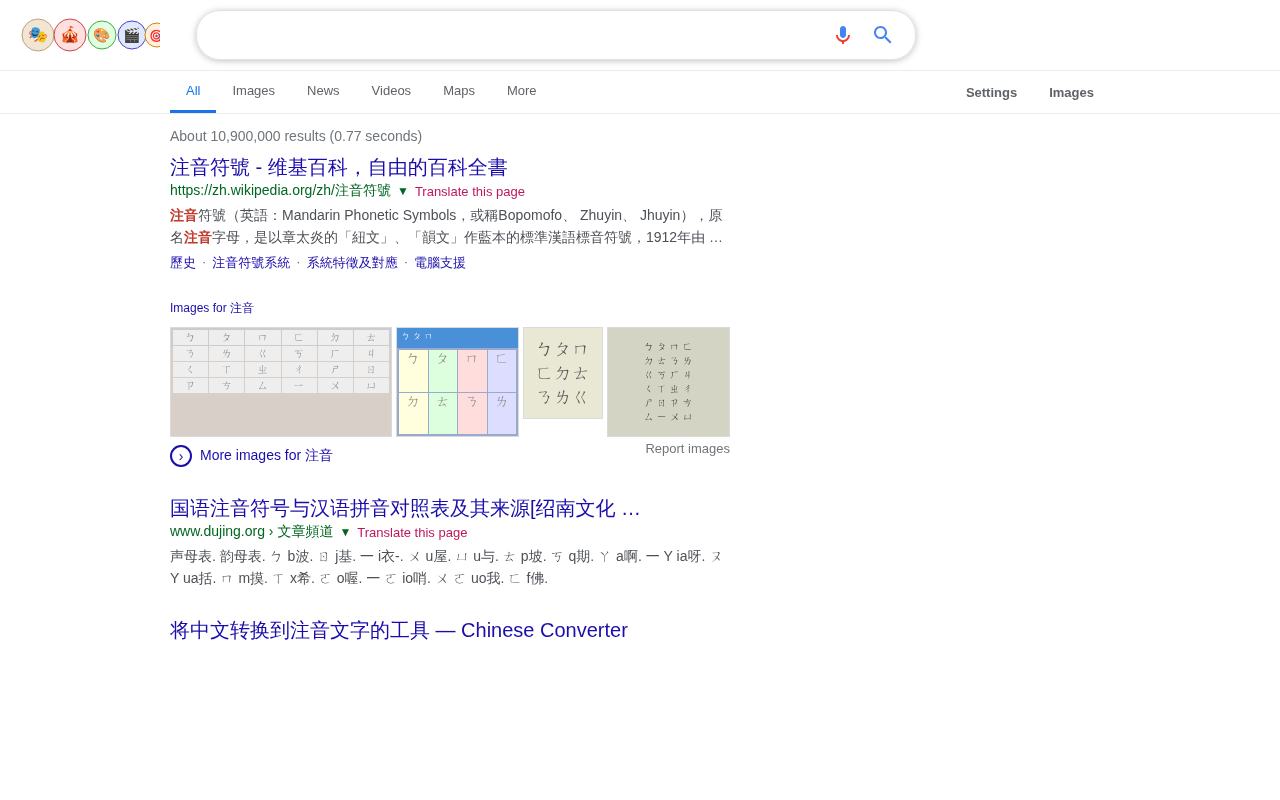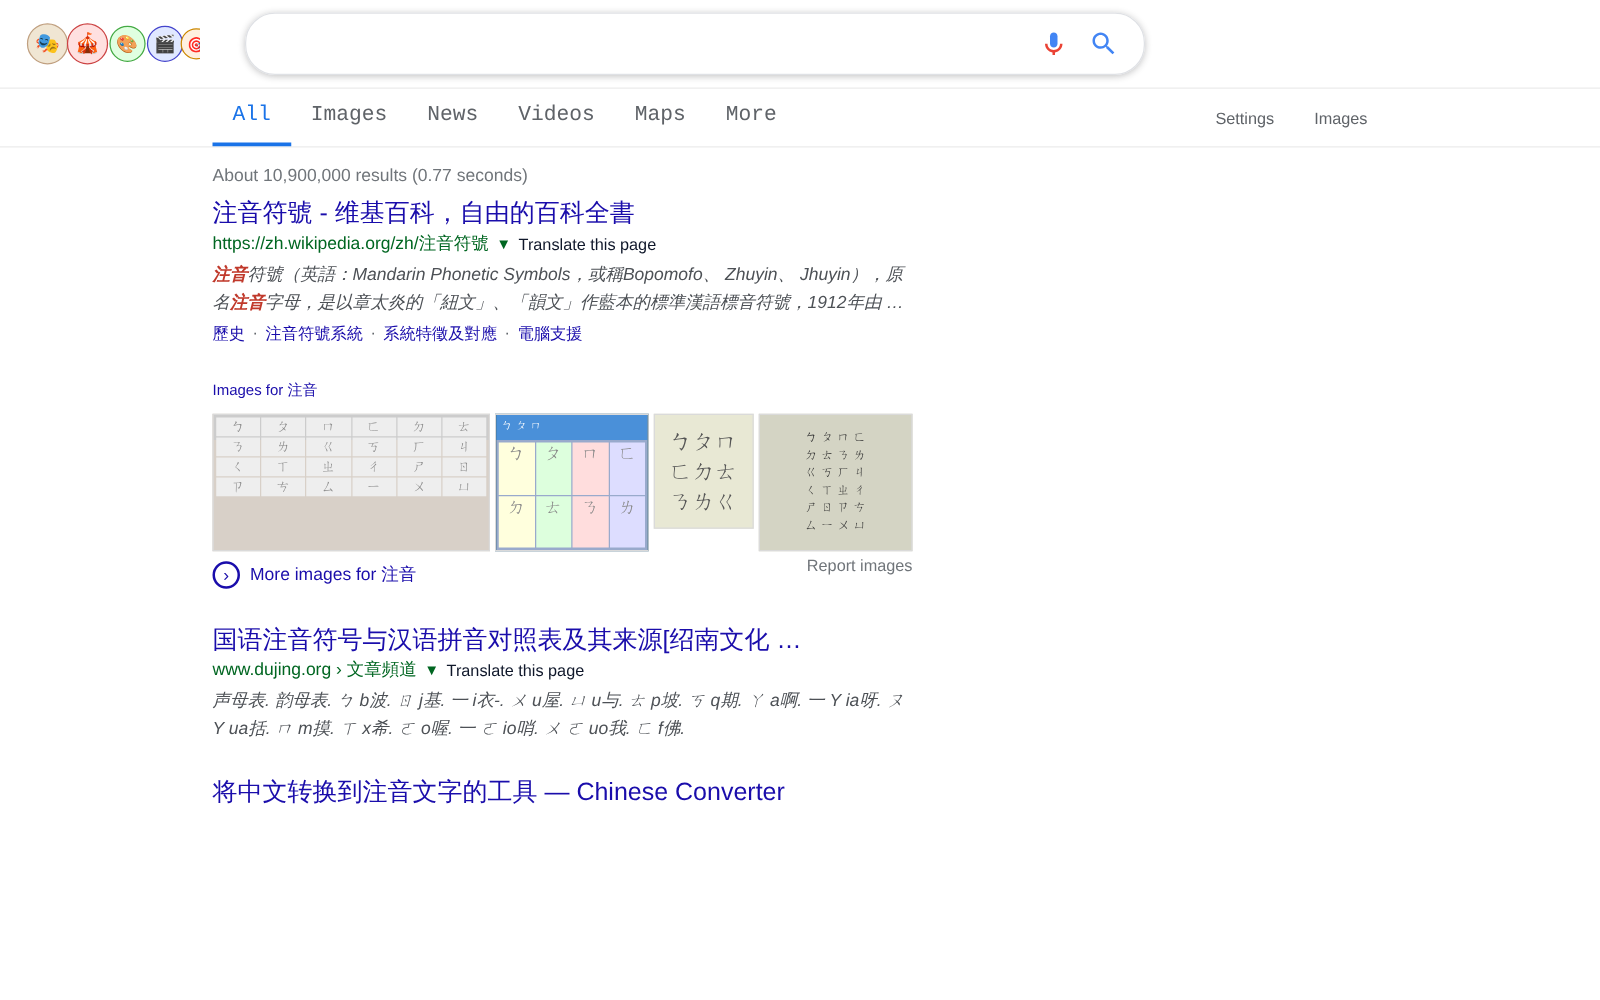--- a/index.html
+++ b/index.html
@@ -50,38 +50,38 @@
     
     #nav-tabs {
       display: flex;
       align-items: center;
       padding: 0 170px;
       border-bottom: 1px solid #ebebeb;
       gap: 0;
     }
     .nav-tab {
       padding: 12px 16px;
-      font-size: 17px;
+      font-size: 13px;
       color: #5f6368;
       cursor: pointer;
       border-bottom: 3px solid transparent;
       text-decoration: none;
       display: inline-block;
-      font-family: Liberation Mono, monospace;
     }
     .nav-tab.active {
       color: #1a73e8;
       border-bottom: 3px solid #1a73e8;
     }
     .nav-spacer { flex: 1; }
     .nav-settings {
       padding: 12px 16px;
       font-size: 13px;
       color: #5f6368;
       cursor: pointer;
+      font-weight: bold;
     }
 
     
     #results-area {
       padding: 0 170px;
       max-width: 900px;
     }
     #results-stats {
       color: #70757a;
       font-size: 14px;
@@ -102,35 +102,34 @@
       display: flex;
       align-items: center;
       gap: 6px;
       margin: 2px 0 4px 0;
     }
     .result-url {
       color: #006621;
       font-size: 14px;
     }
     .translate-btn {
-      color: #0f172a;
+      color: #be185d;
       font-size: 13px;
       cursor: pointer;
       text-decoration: none;
     }
     .translate-arrow {
       color: #006621;
       font-size: 12px;
     }
     .result-snippet {
       color: #4d5156;
       font-size: 14px;
       line-height: 1.58;
       max-width: 680px;
-      font-style: italic;
     }
 
     
     .result-links {
       display: flex;
       gap: 6px;
       margin-top: 6px;
       font-size: 13px;
       color: #1a0dab;
     }

